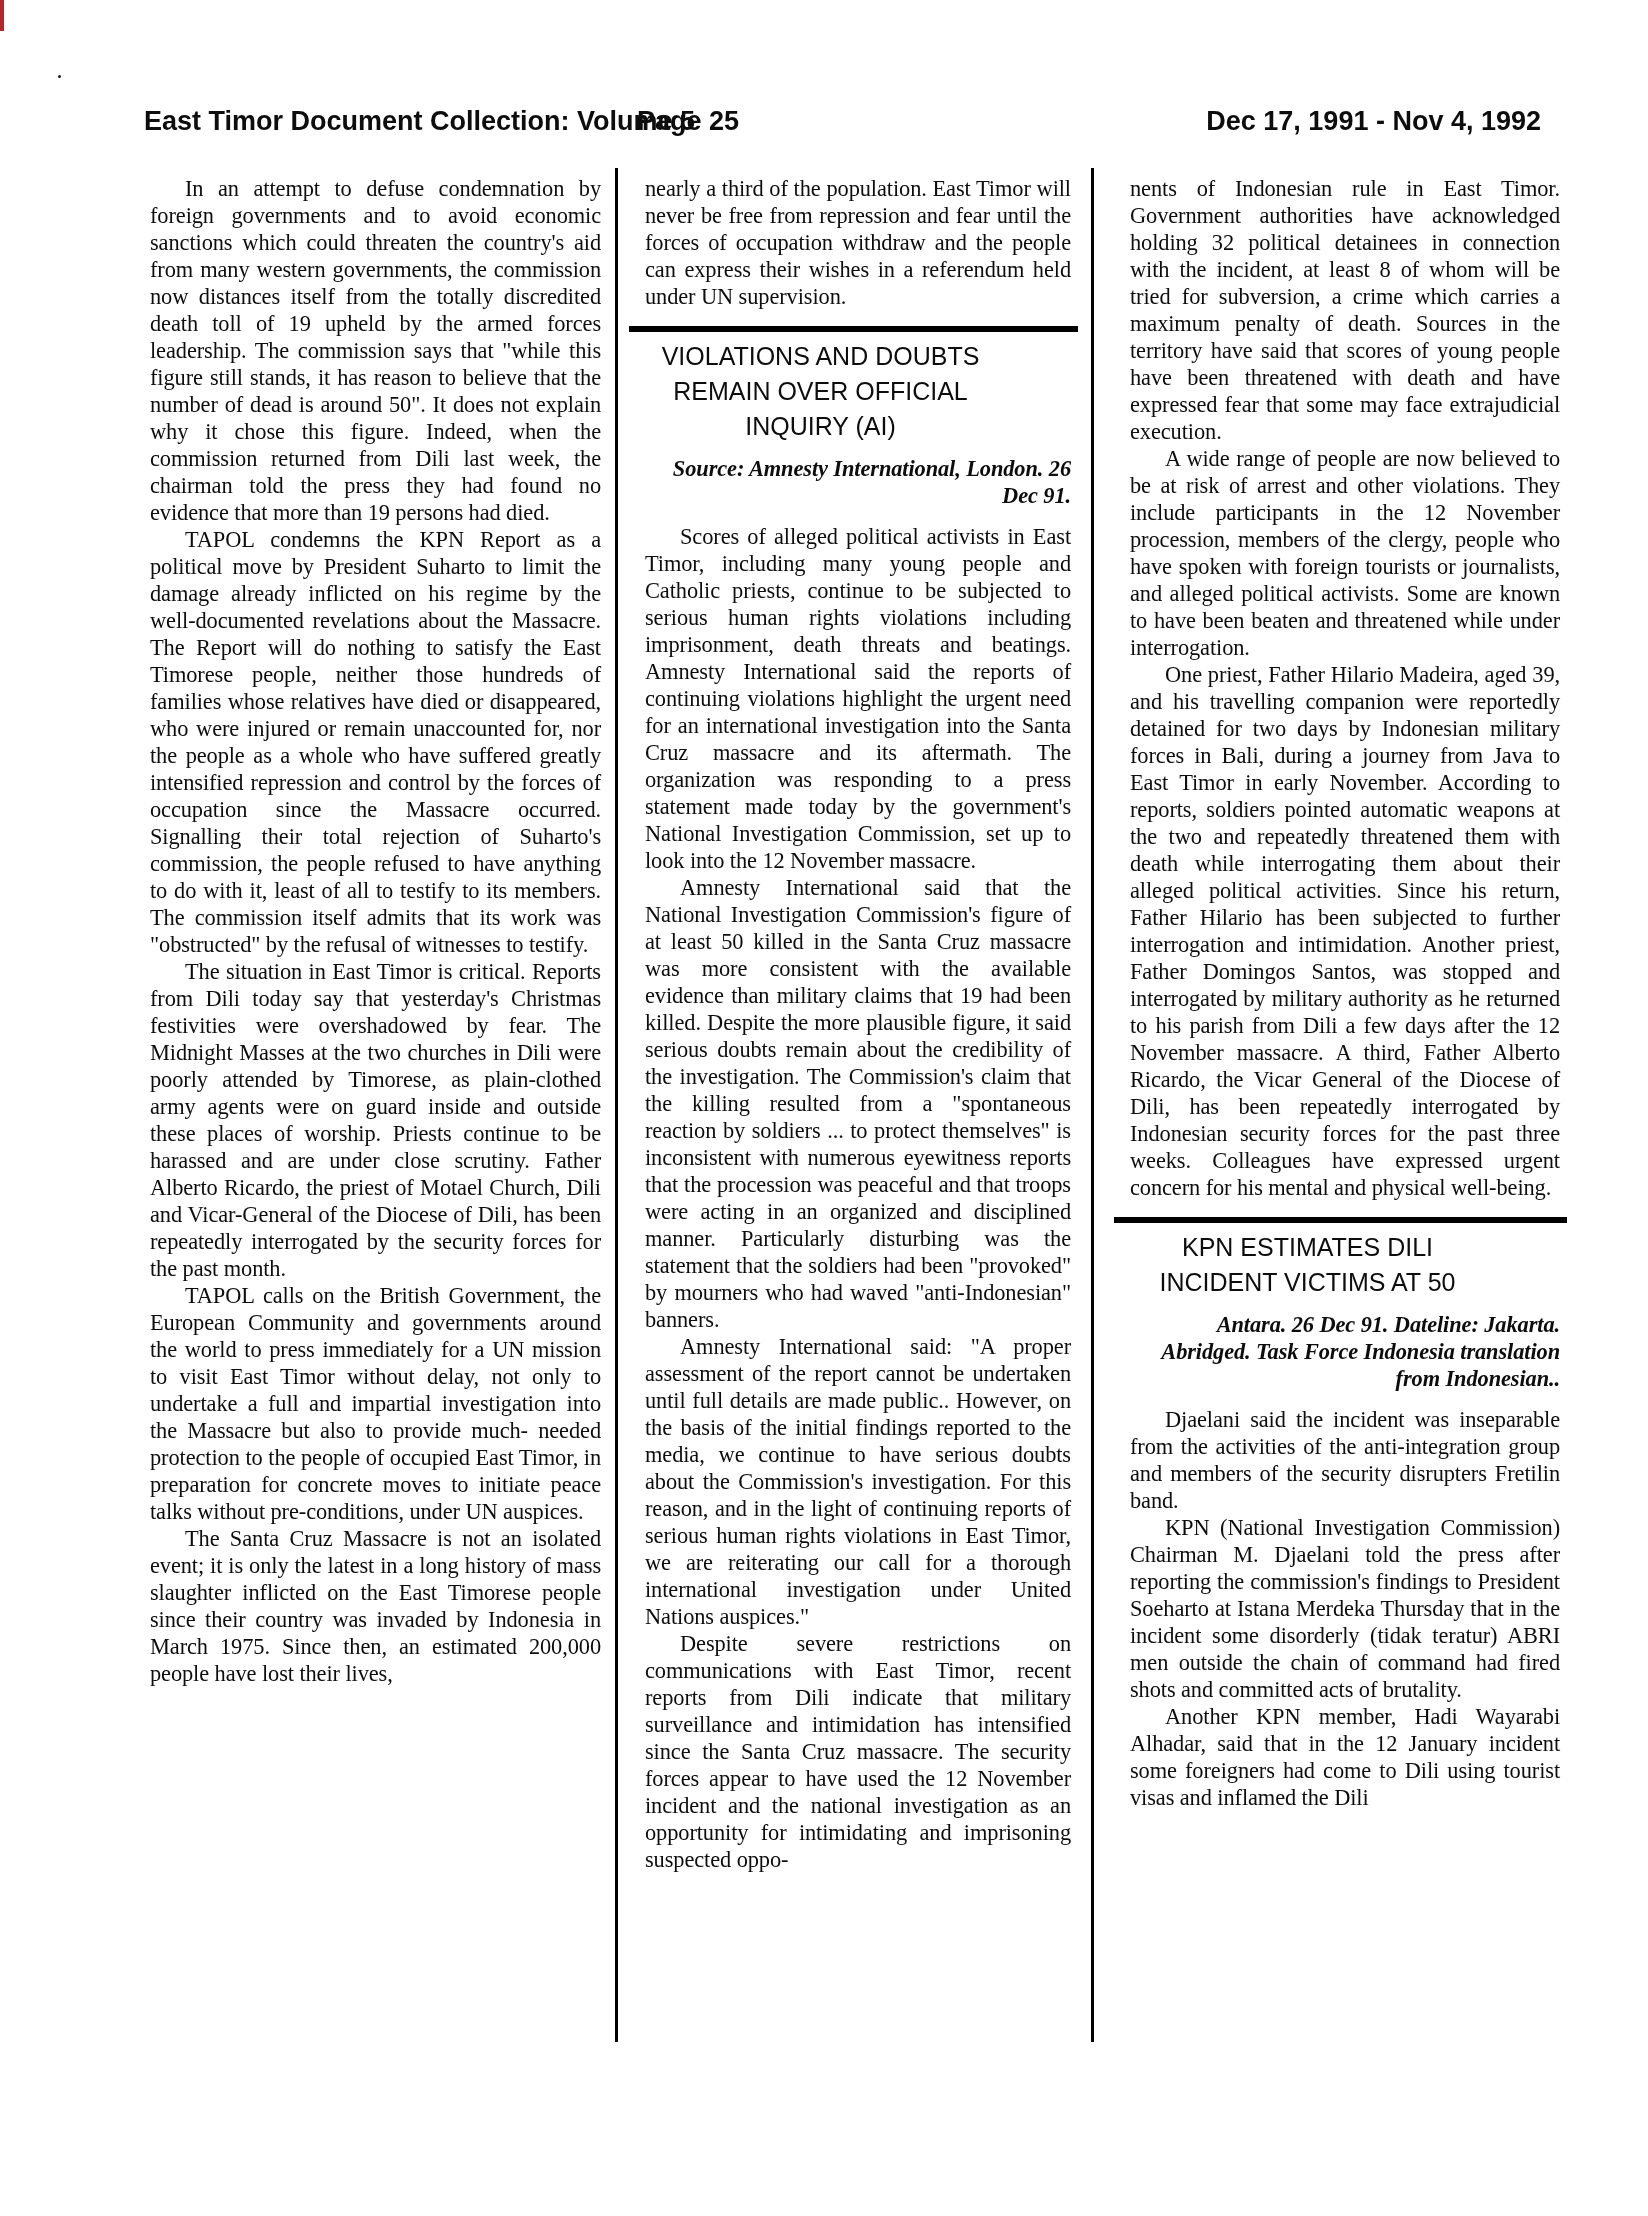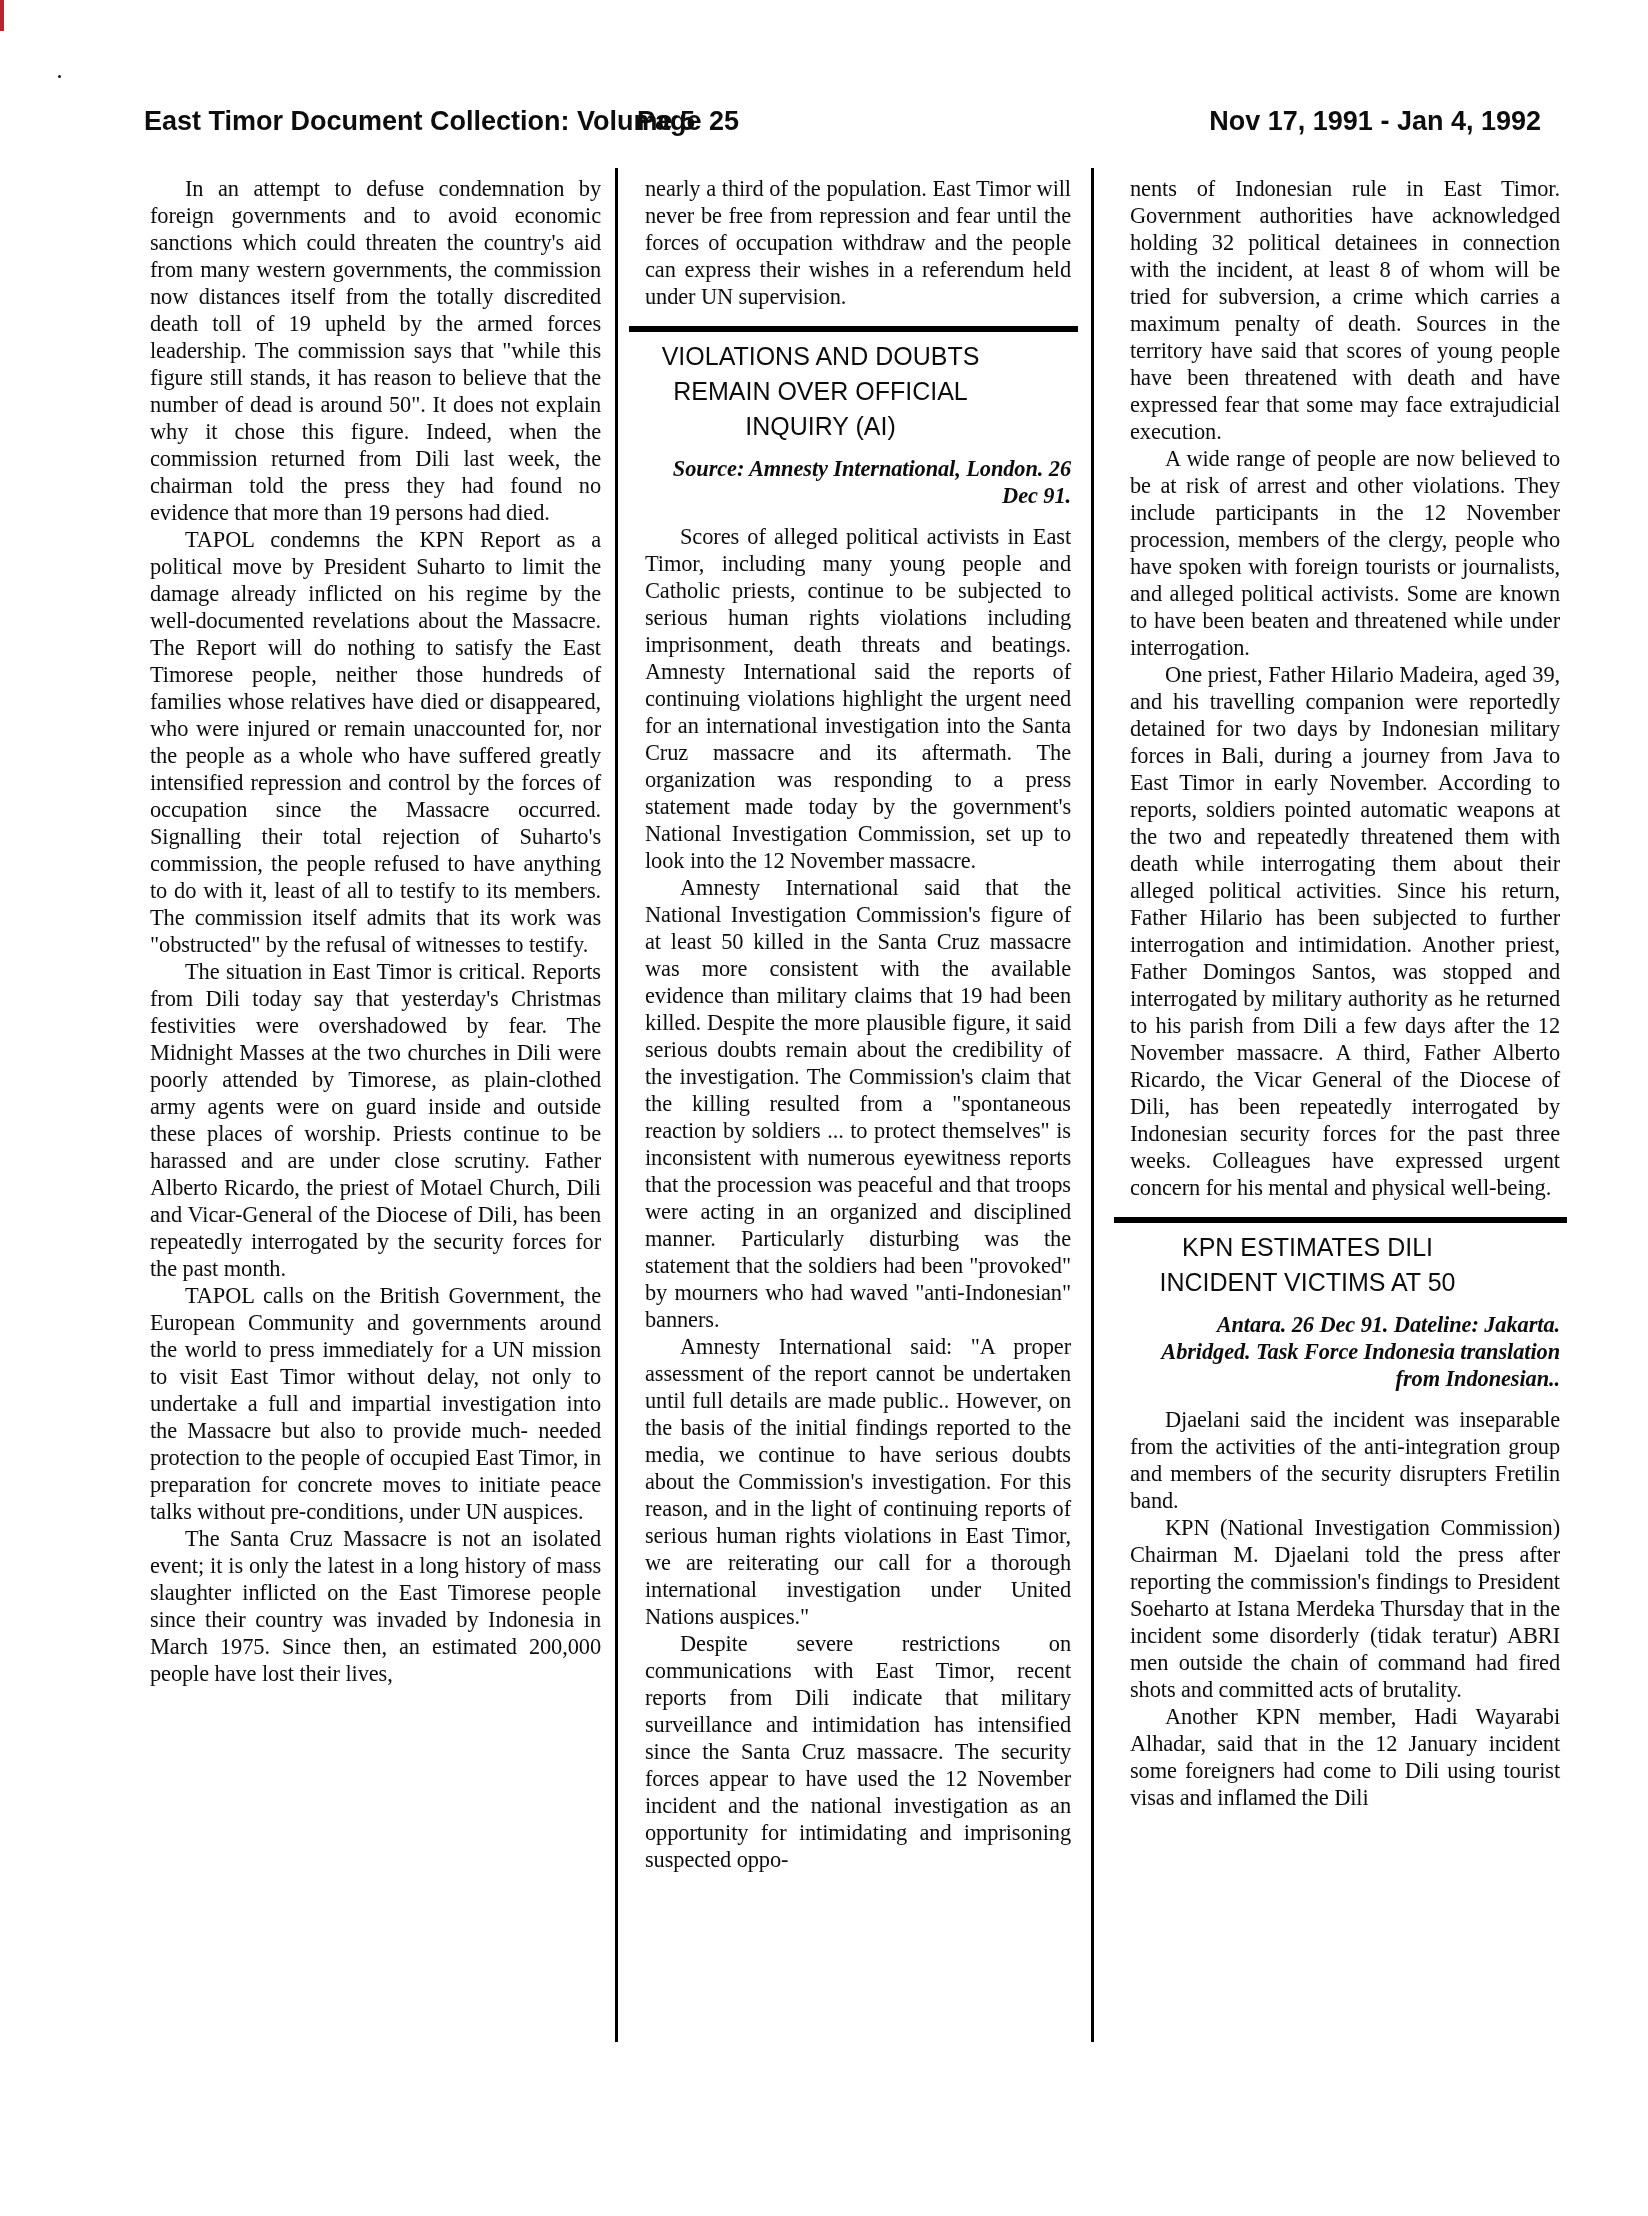--- a/index.html
+++ b/index.html
@@ -74,21 +74,21 @@
 </head>
 <body>
 
 <div class="page">
 
   <div class="corner-mark"></div>
   <div class="speck"></div>
 
   <div class="hdr hdr-title">East Timor Document Collection: Volume 5</div>
   <div class="hdr hdr-page">Page 25</div>
-  <div class="hdr hdr-date">Nov 17, 1991 - Jan 4, 1992</div>
+  <div class="hdr hdr-date">Dec 17, 1991 - Nov 4, 1992</div>
 
   <div class="vsep vsep-1"></div>
   <div class="vsep vsep-2"></div>
 
   <div class="col col-0">
       <p class="paragraph">In an attempt to defuse condemnation by foreign governments and to avoid economic sanctions which could threaten the country's aid from many western governments, the commission now distances itself from the totally discredited death toll of 19 upheld by the armed forces leadership. The commission says that "while this figure still stands, it has reason to believe that the number of dead is around 50". It does not explain why it chose this figure. Indeed, when the commission returned from Dili last week, the chairman told the press they had found no evidence that more than 19 persons had died.</p>
       <p class="paragraph">TAPOL condemns the KPN Report as a political move by President Suharto to limit the damage already inflicted on his regime by the well-documented revelations about the Massacre. The Report will do nothing to satisfy the East Timorese people, neither those hundreds of families whose relatives have died or disappeared, who were injured or remain unaccounted for, nor the people as a whole who have suffered greatly intensified repression and control by the forces of occupation since the Massacre occurred. Signalling their total rejection of Suharto's commission, the people refused to have anything to do with it, least of all to testify to its members. The commission itself admits that its work was "obstructed" by the refusal of witnesses to testify.</p>
       <p class="paragraph">The situation in East Timor is critical. Reports from Dili today say that yesterday's Christmas festivities were overshadowed by fear. The Midnight Masses at the two churches in Dili were poorly attended by Timorese, as plain-clothed army agents were on guard inside and outside these places of worship. Priests continue to be harassed and are under close scrutiny. Father Alberto Ricardo, the priest of Motael Church, Dili and Vicar-General of the Diocese of Dili, has been repeatedly interrogated by the security forces for the past month.</p>
       <p class="paragraph">TAPOL calls on the British Government, the European Community and governments around the world to press immediately for a UN mission to visit East Timor without delay, not only to undertake a full and impartial investigation into the Massacre but also to provide much- needed protection to the people of occupied East Timor, in preparation for concrete moves to initiate peace talks without pre-conditions, under UN auspices.</p>
       <p class="paragraph">The Santa Cruz Massacre is not an isolated event; it is only the latest in a long history of mass slaughter inflicted on the East Timorese people since their country was invaded by Indonesia in March 1975. Since then, an estimated 200,000 people have lost their lives,</p>

